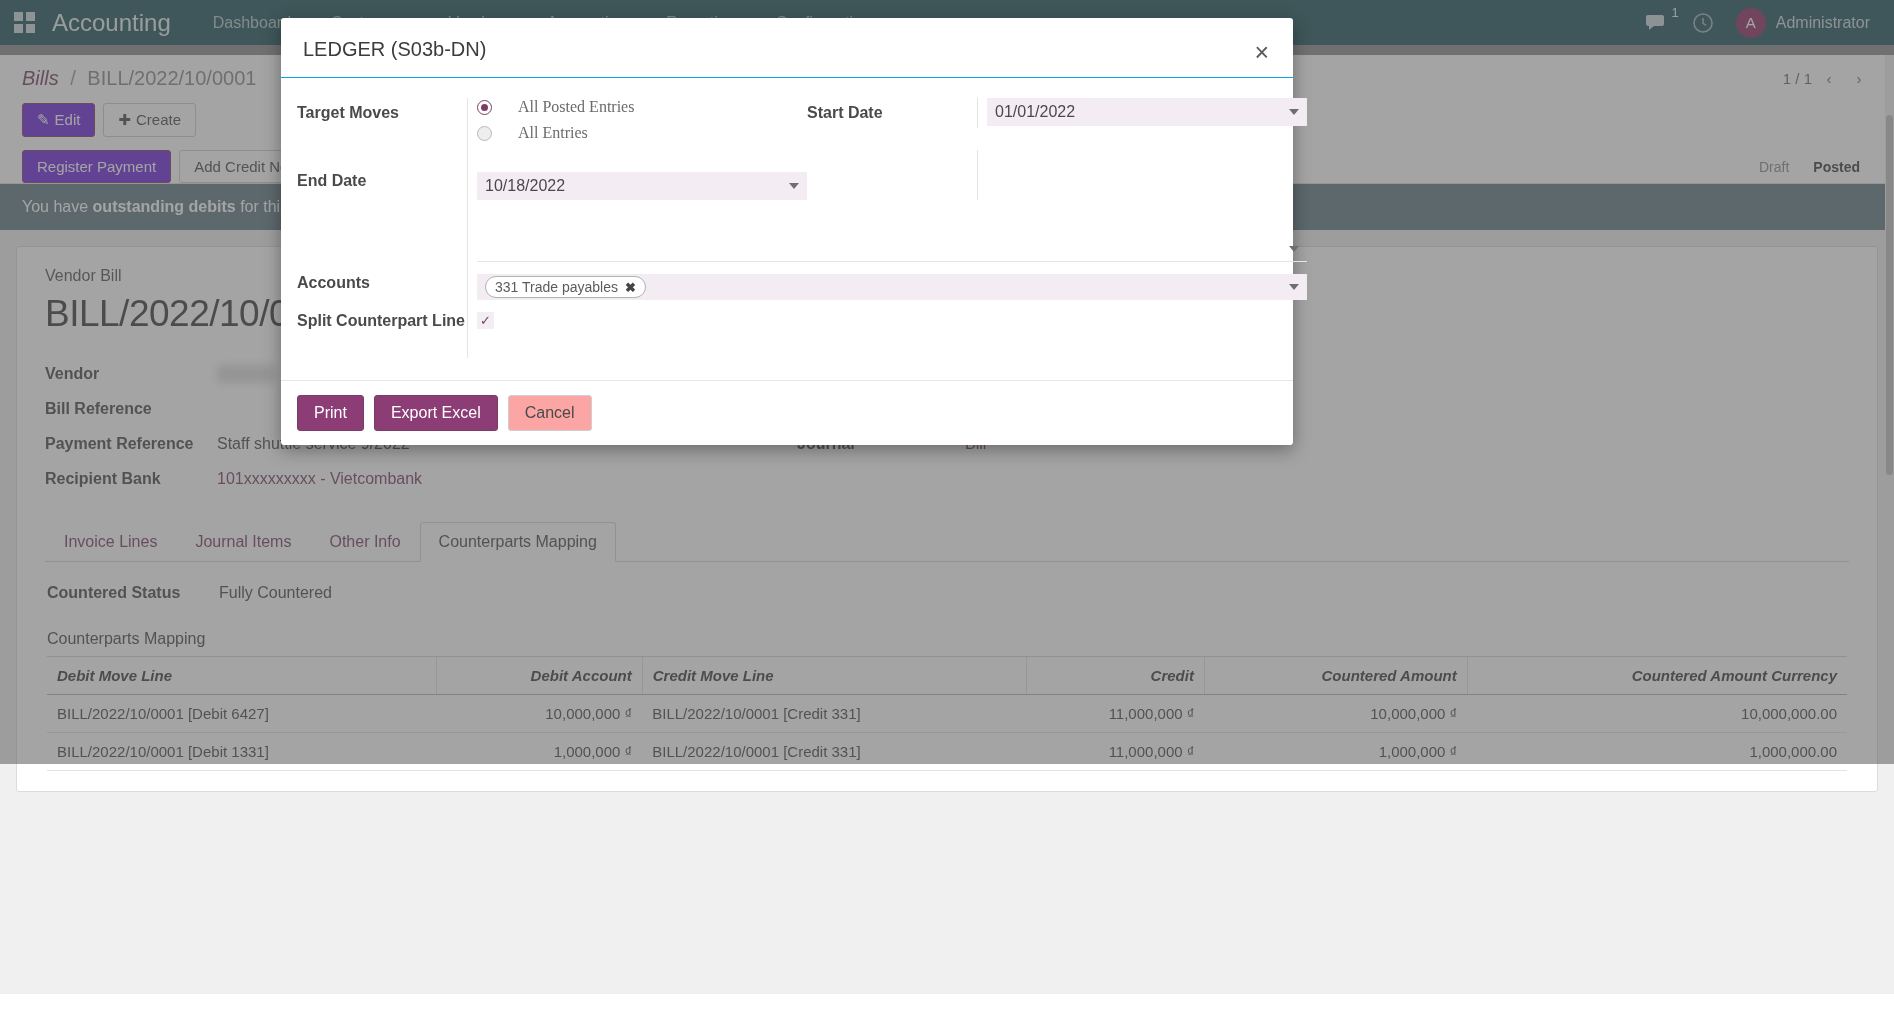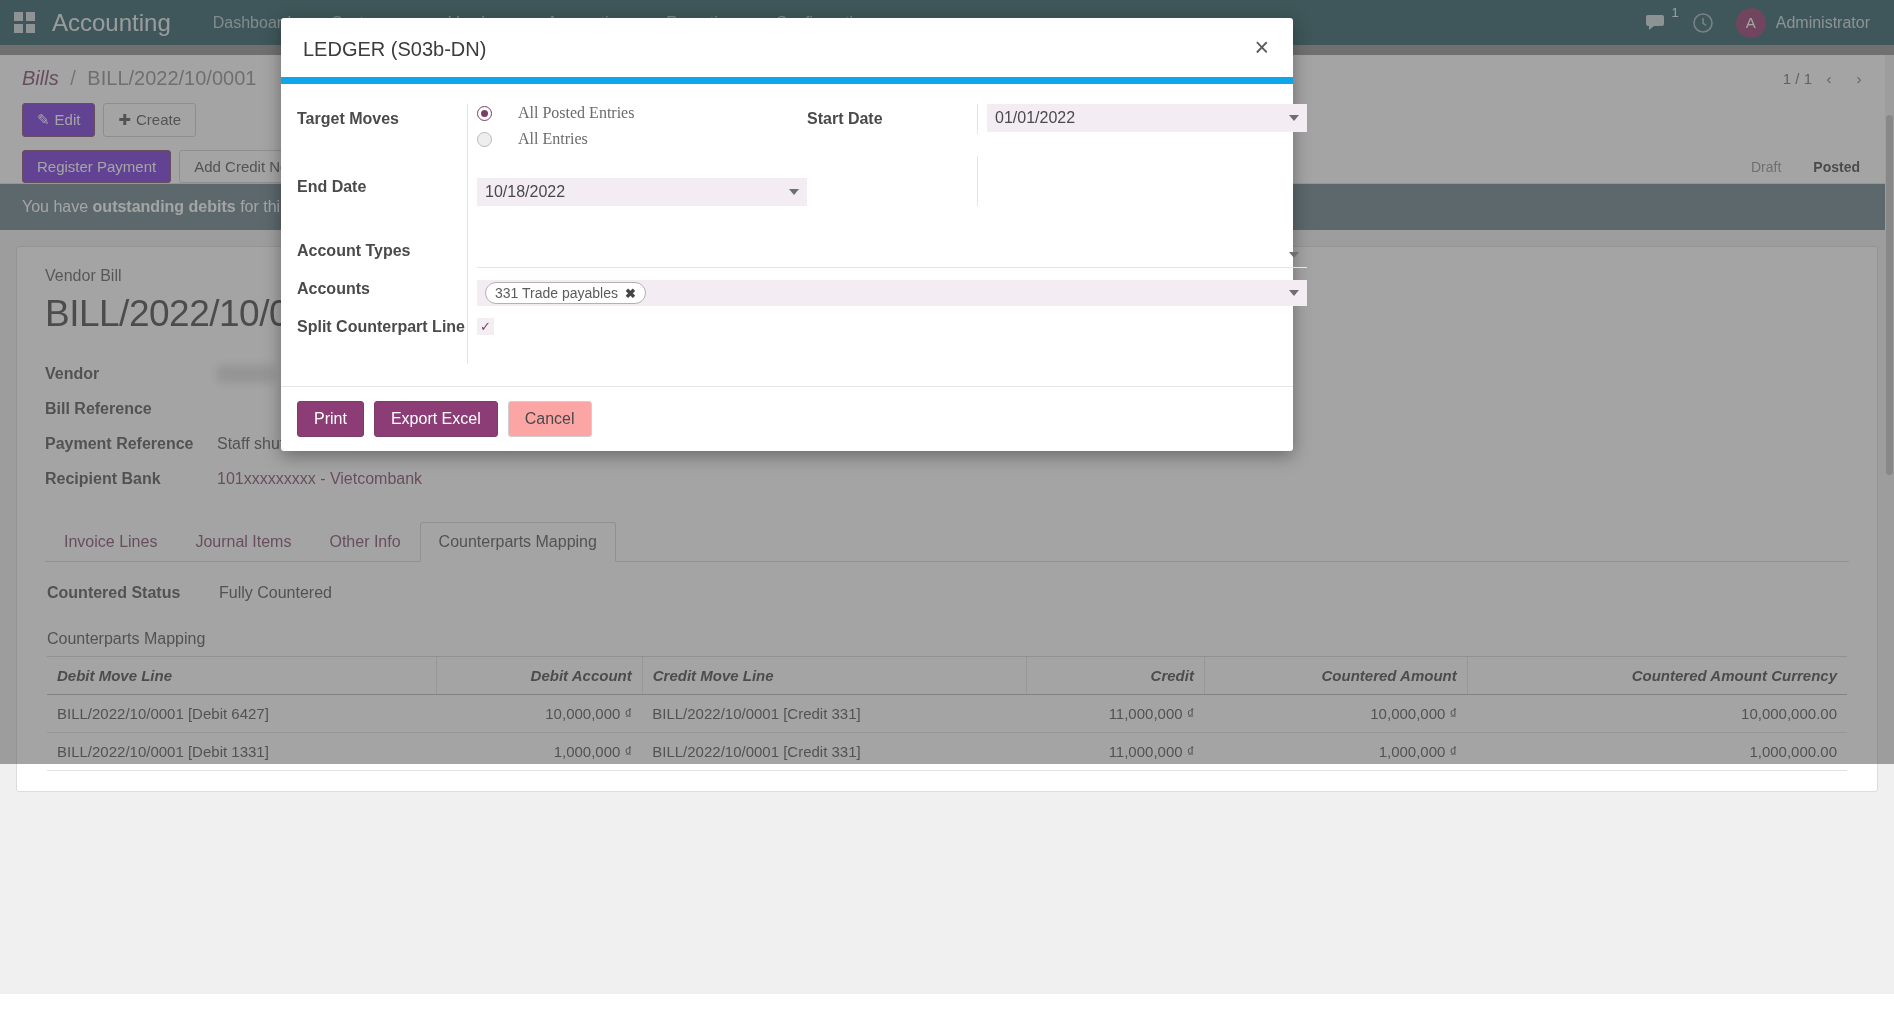--- a/index.html
+++ b/index.html
@@ -47,21 +47,21 @@
   .breadcrumb .bc-cur { color: #8a8a8a; }
   .pager { margin-left:auto; display:flex; align-items:center; gap:4px; color:#6b6b6b; font-size:15px;}
   .pager-btn { width: 26px; height: 26px; display:flex; align-items:center; justify-content:center;
                color:#6b6b6b; }
   .cp-row2 { display:flex; align-items:center; gap: 8px; margin-top: 12px;}
   .btn { font-size: 15px; padding: 7px 14px; border: 1px solid #cfcfcf; background:#fff;
          color:#4c4c4c; border-radius: 3px; white-space:nowrap;}
   .btn-primary { background: #6d28d9; border-color:#7a3e66; color:#fff; }
   .btn-icon { margin-right: 5px; }
   .cp-row3 { display:flex; align-items:center; margin-top: 13px; padding-bottom: 0;}
-  .statusbar { margin-left: auto; display:flex; gap: 8px; }
+  .statusbar { margin-left: auto; display:flex; gap: 0; }
   .status-pill { font-size: 14px; color: #8b8b8b; padding: 4px 12px; }
   .status-pill.active { color: #3b3b3b; font-weight: bold;}
 
   .alert-bar { background: #5f7b84; color: #fff; font-size: 16px; padding: 14px 22px; }
   .alert-bar b { font-weight: bold; }
 
   .sheet-wrap { padding: 16px 16px; background: #f0f0f0; height: 100%;}
   .sheet { background:#fff; border:1px solid #dcdcdc; border-radius:3px; padding: 20px 28px;}
   .sheet-label { font-size: 16px; color: #555; }
   .doc-title { font-size: 37px; color: #3c3c3c; margin: 8px 0 30px 0; letter-spacing: -0.5px;}
@@ -93,22 +93,22 @@
   .col-div { border-left: 1px solid #e3e3e3; }
 
   
   #dim { position:absolute; inset:0; background: rgba(90,90,90,0.55); }
 
   
   .modal {
     position: absolute; left: 281px; top: 18px; width: 1012px;
     background: #fff; border-radius: 3px; box-shadow: 0 5px 18px rgba(0,0,0,.35);
   }
-  .modal-header { display:flex; align-items:flex-start; padding: 20px 22px 16px 16px;
-                  border-bottom: 7px solid #0ea5e9;}
+  .modal-header { display:flex; align-items:flex-end; padding: 20px 22px 16px 16px;
+                  border-bottom: 1px solid #0ea5e9;}
   .modal-title { font-size: 20px; color:#3c3c3c; padding-left: 6px;}
   .modal-close { margin-left:auto; font-size: 25px; line-height: 18px; color:#5a5a5a;
                  background:none;border:none;cursor:pointer; padding: 0 2px;}
   .modal-body { padding: 20px 16px 22px 16px; }
   .mgrid { display: grid; grid-template-columns: 170px 340px 170px 330px; align-items: start;}
   .m-label { font-size: 16px; color:#4a4a4a; font-weight: bold; padding-top: 6px; }
   .m-field { border-left: 1px solid #e4e4e4; padding-left: 9px; min-height: 30px;}
   .radio-row { display:flex; align-items:center; gap: 26px; margin-bottom: 8px; font-family: Liberation Serif, serif;}
   .radio { width: 15px; height: 15px; border-radius:50%; border: 1px solid #b9b9b9; background:#eeeeee;
            display:flex; align-items:center;justify-content:center;}
@@ -326,21 +326,20 @@
         <div class="m-label" style="padding-top:22px">End Date</div>
         <div class="m-field" style="padding-top:22px">
           <div class="dateinput">
             <span>10/18/2022</span>
             <span class="caret"></span>
           </div>
         </div>
         <div></div>
         <div class="m-field" style="border-left:1px solid #e4e4e4;min-height:50px"></div>
 
-        <div class="m-label" style="padding-top:36px">Account Types</div>
         <div class="m-field" style="padding-top:36px; grid-column: 2 / span 3;">
           <div class="m2m empty">
             <span></span>
             <span class="caret"></span>
           </div>
         </div>
 
         <div class="m-label" style="padding-top:12px">Accounts</div>
         <div class="m-field" style="padding-top:12px; grid-column: 2 / span 3;">
           <div class="m2m">

